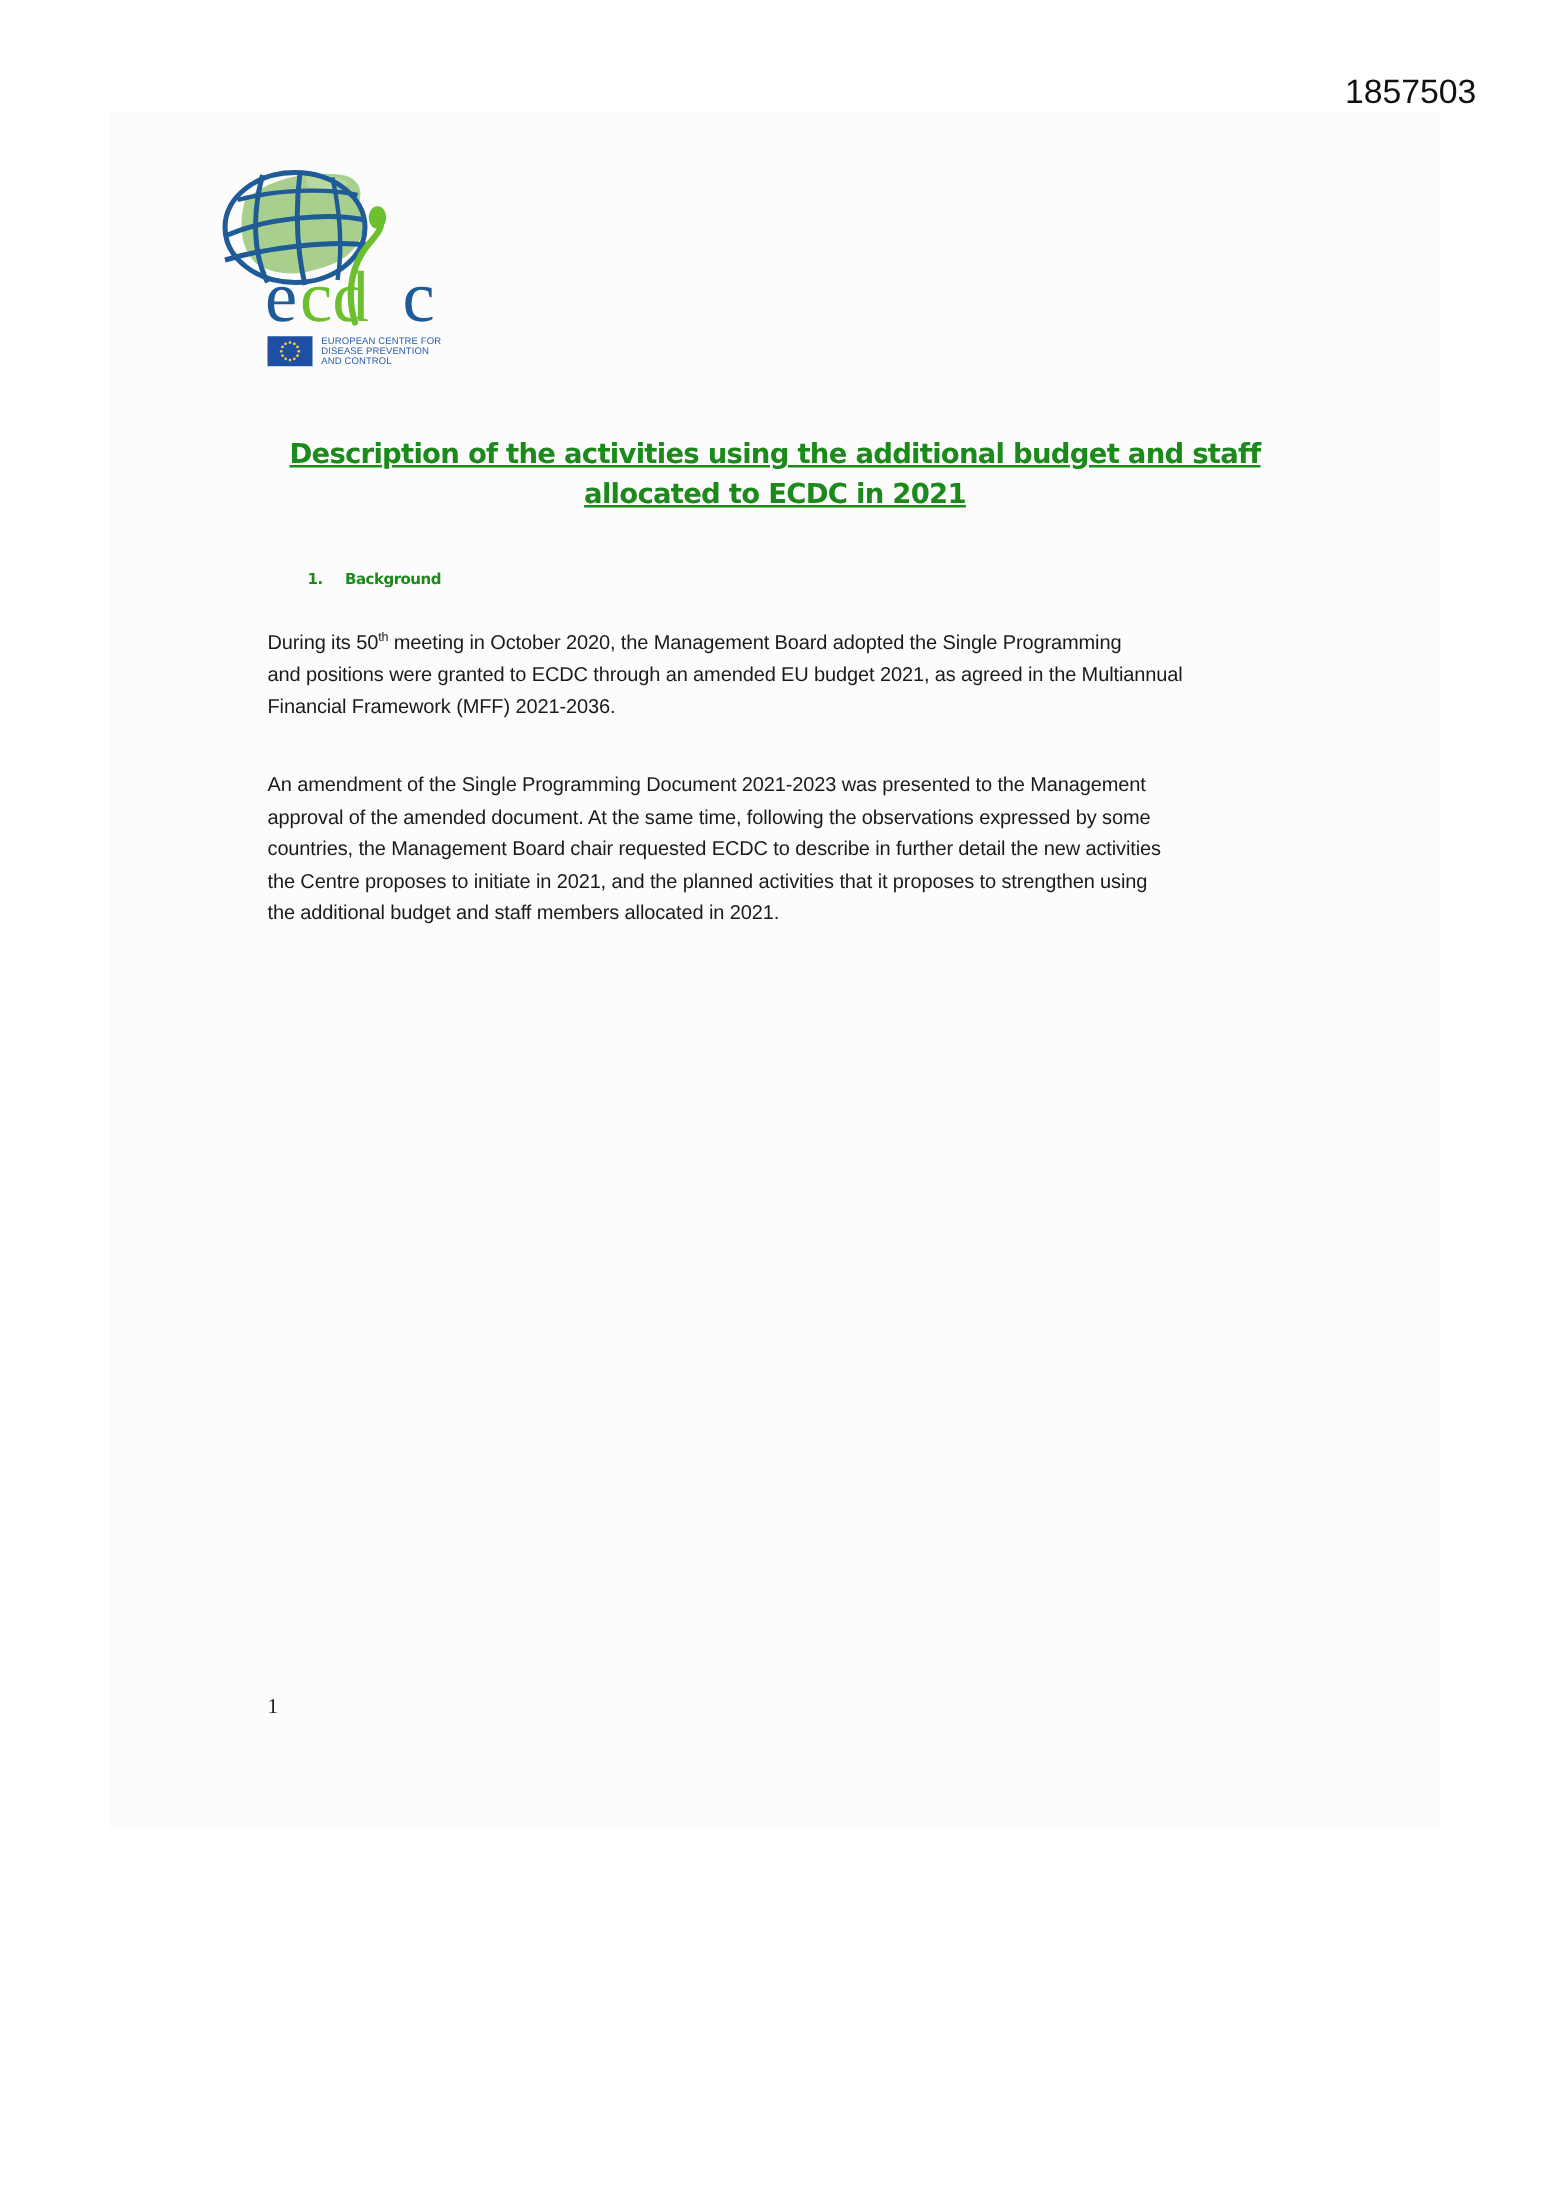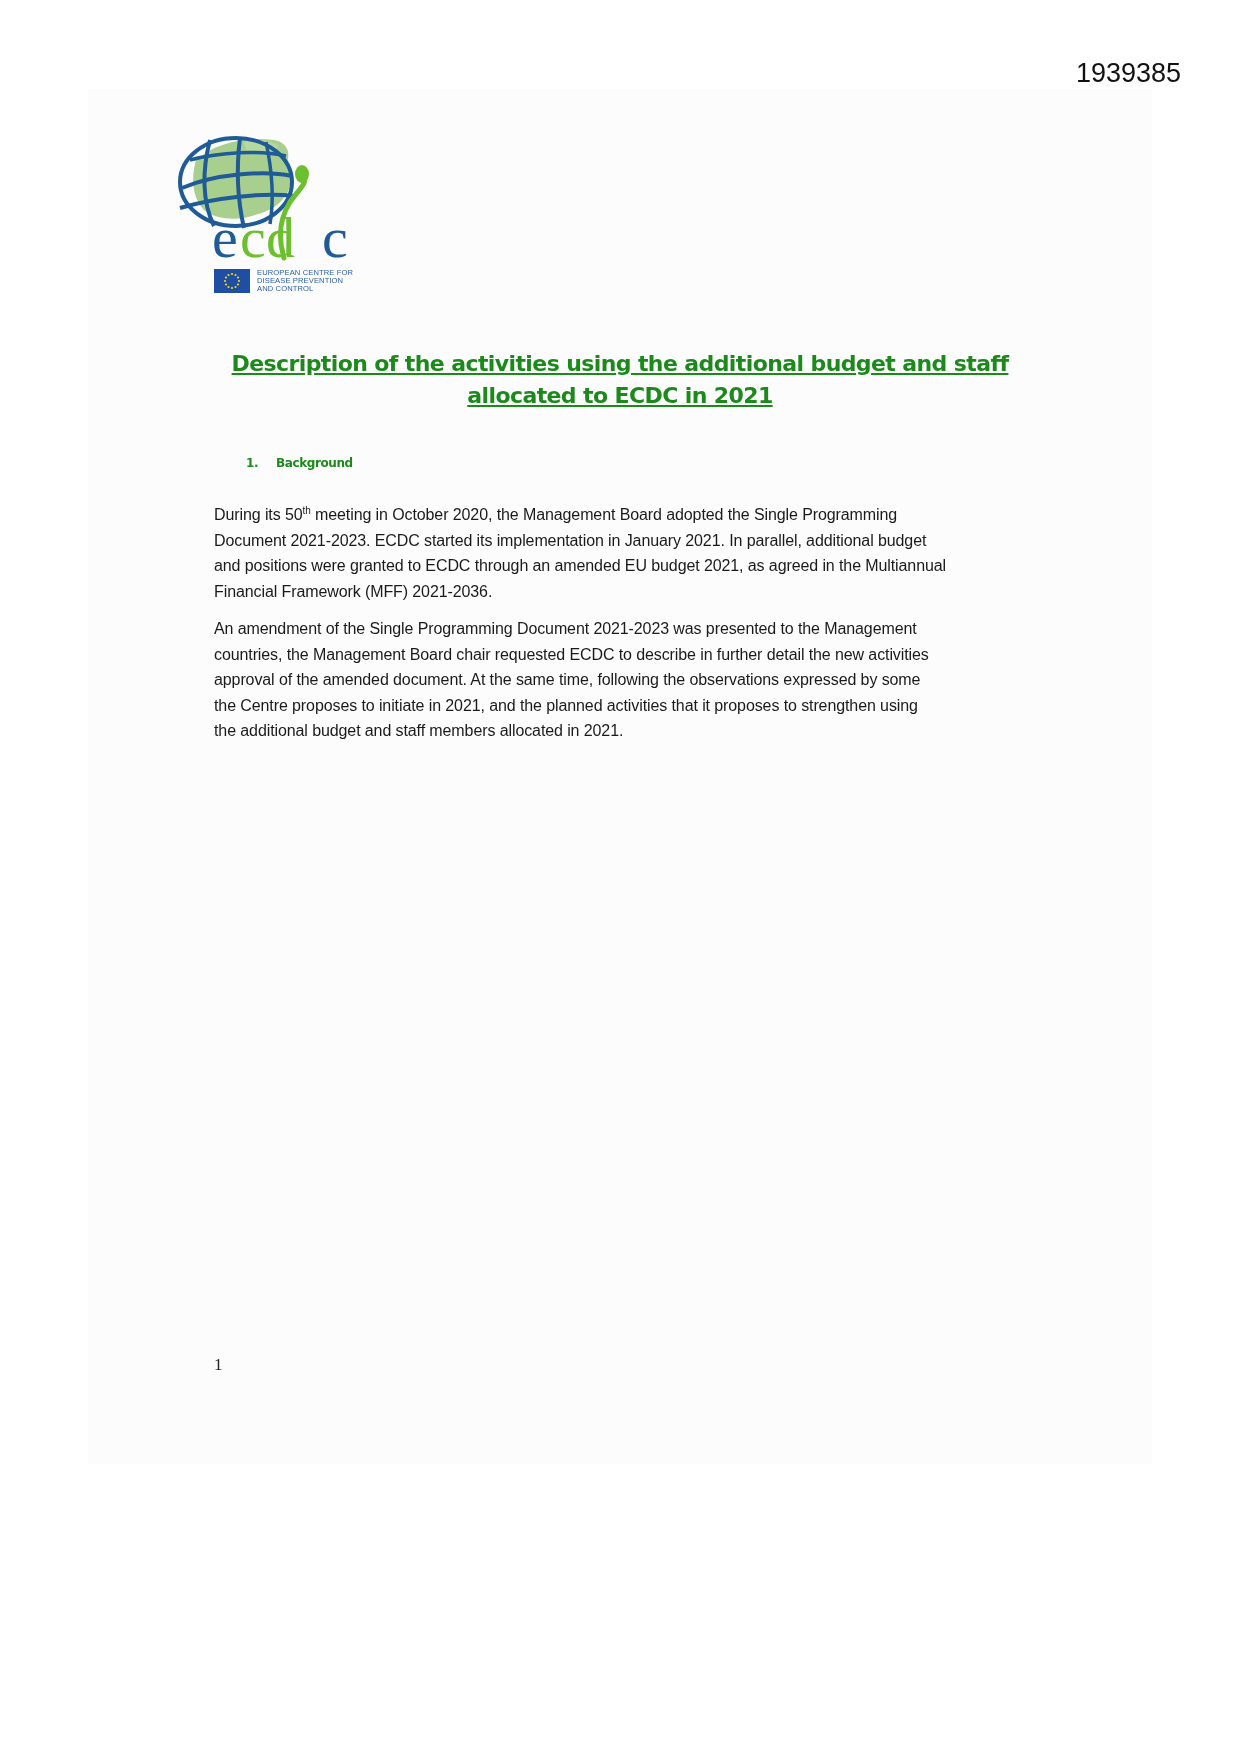--- a/index.html
+++ b/index.html
@@ -109,21 +109,21 @@
       left: 214px;
       top: 1355px;
       font-family: "Liberation Serif", serif;
       font-size: 17px;
       color: #222;
     }
   </style>
 </head>
 <body>
 
-<div class="doc-id">1939385</div>
+<div class="doc-id">1857503</div>
 
 <div class="page-area"></div>
 
 <div class="logo">
   <svg width="190" height="135" viewBox="0 0 190 135">
 
     <path d="M22 30 C40 14 70 6 100 10 C112 12 118 22 112 34 C120 44 118 60 108 70 C100 80 86 84 70 88 C55 90 40 88 30 80 C20 70 16 52 22 30 Z" fill="#a8cf8e"></path>
     <path d="M70 12 C82 8 96 10 104 16 L100 26 C92 22 80 22 72 20 Z" fill="#b7d89f"></path>
 
     <ellipse cx="62" cy="52" rx="56" ry="44" fill="none" stroke="#1f5b96" stroke-width="4"></ellipse>
@@ -175,26 +175,25 @@
   <div>Description of the activities using the additional budget and staff</div>
   <div>allocated to ECDC in 2021</div>
 </div>
 
 <div class="section-heading">
   <span class="num">1.</span><span>Background</span>
 </div>
 
 <div class="para p1">
   <div class="line"><span>During its 50</span><sup>th</sup><span> meeting in October 2020, the Management Board adopted the Single Programming</span></div>
-  <div class="line">Document 2021-2023. ECDC started its implementation in January 2021. In parallel, additional budget</div>
   <div class="line">and positions were granted to ECDC through an amended EU budget 2021, as agreed in the Multiannual</div>
   <div class="line">Financial Framework (MFF) 2021-2036.</div>
 </div>
 
 <div class="para p2">
   <div class="line">An amendment of the Single Programming Document 2021-2023 was presented to the Management</div>
+  <div class="line">approval of the amended document. At the same time, following the observations expressed by some</div>
   <div class="line">countries, the Management Board chair requested ECDC to describe in further detail the new activities</div>
-  <div class="line">approval of the amended document. At the same time, following the observations expressed by some</div>
   <div class="line">the Centre proposes to initiate in 2021, and the planned activities that it proposes to strengthen using</div>
   <div class="line">the additional budget and staff members allocated in 2021.</div>
 </div>
 
 <div class="page-number">1</div>
 
 </body></html>

